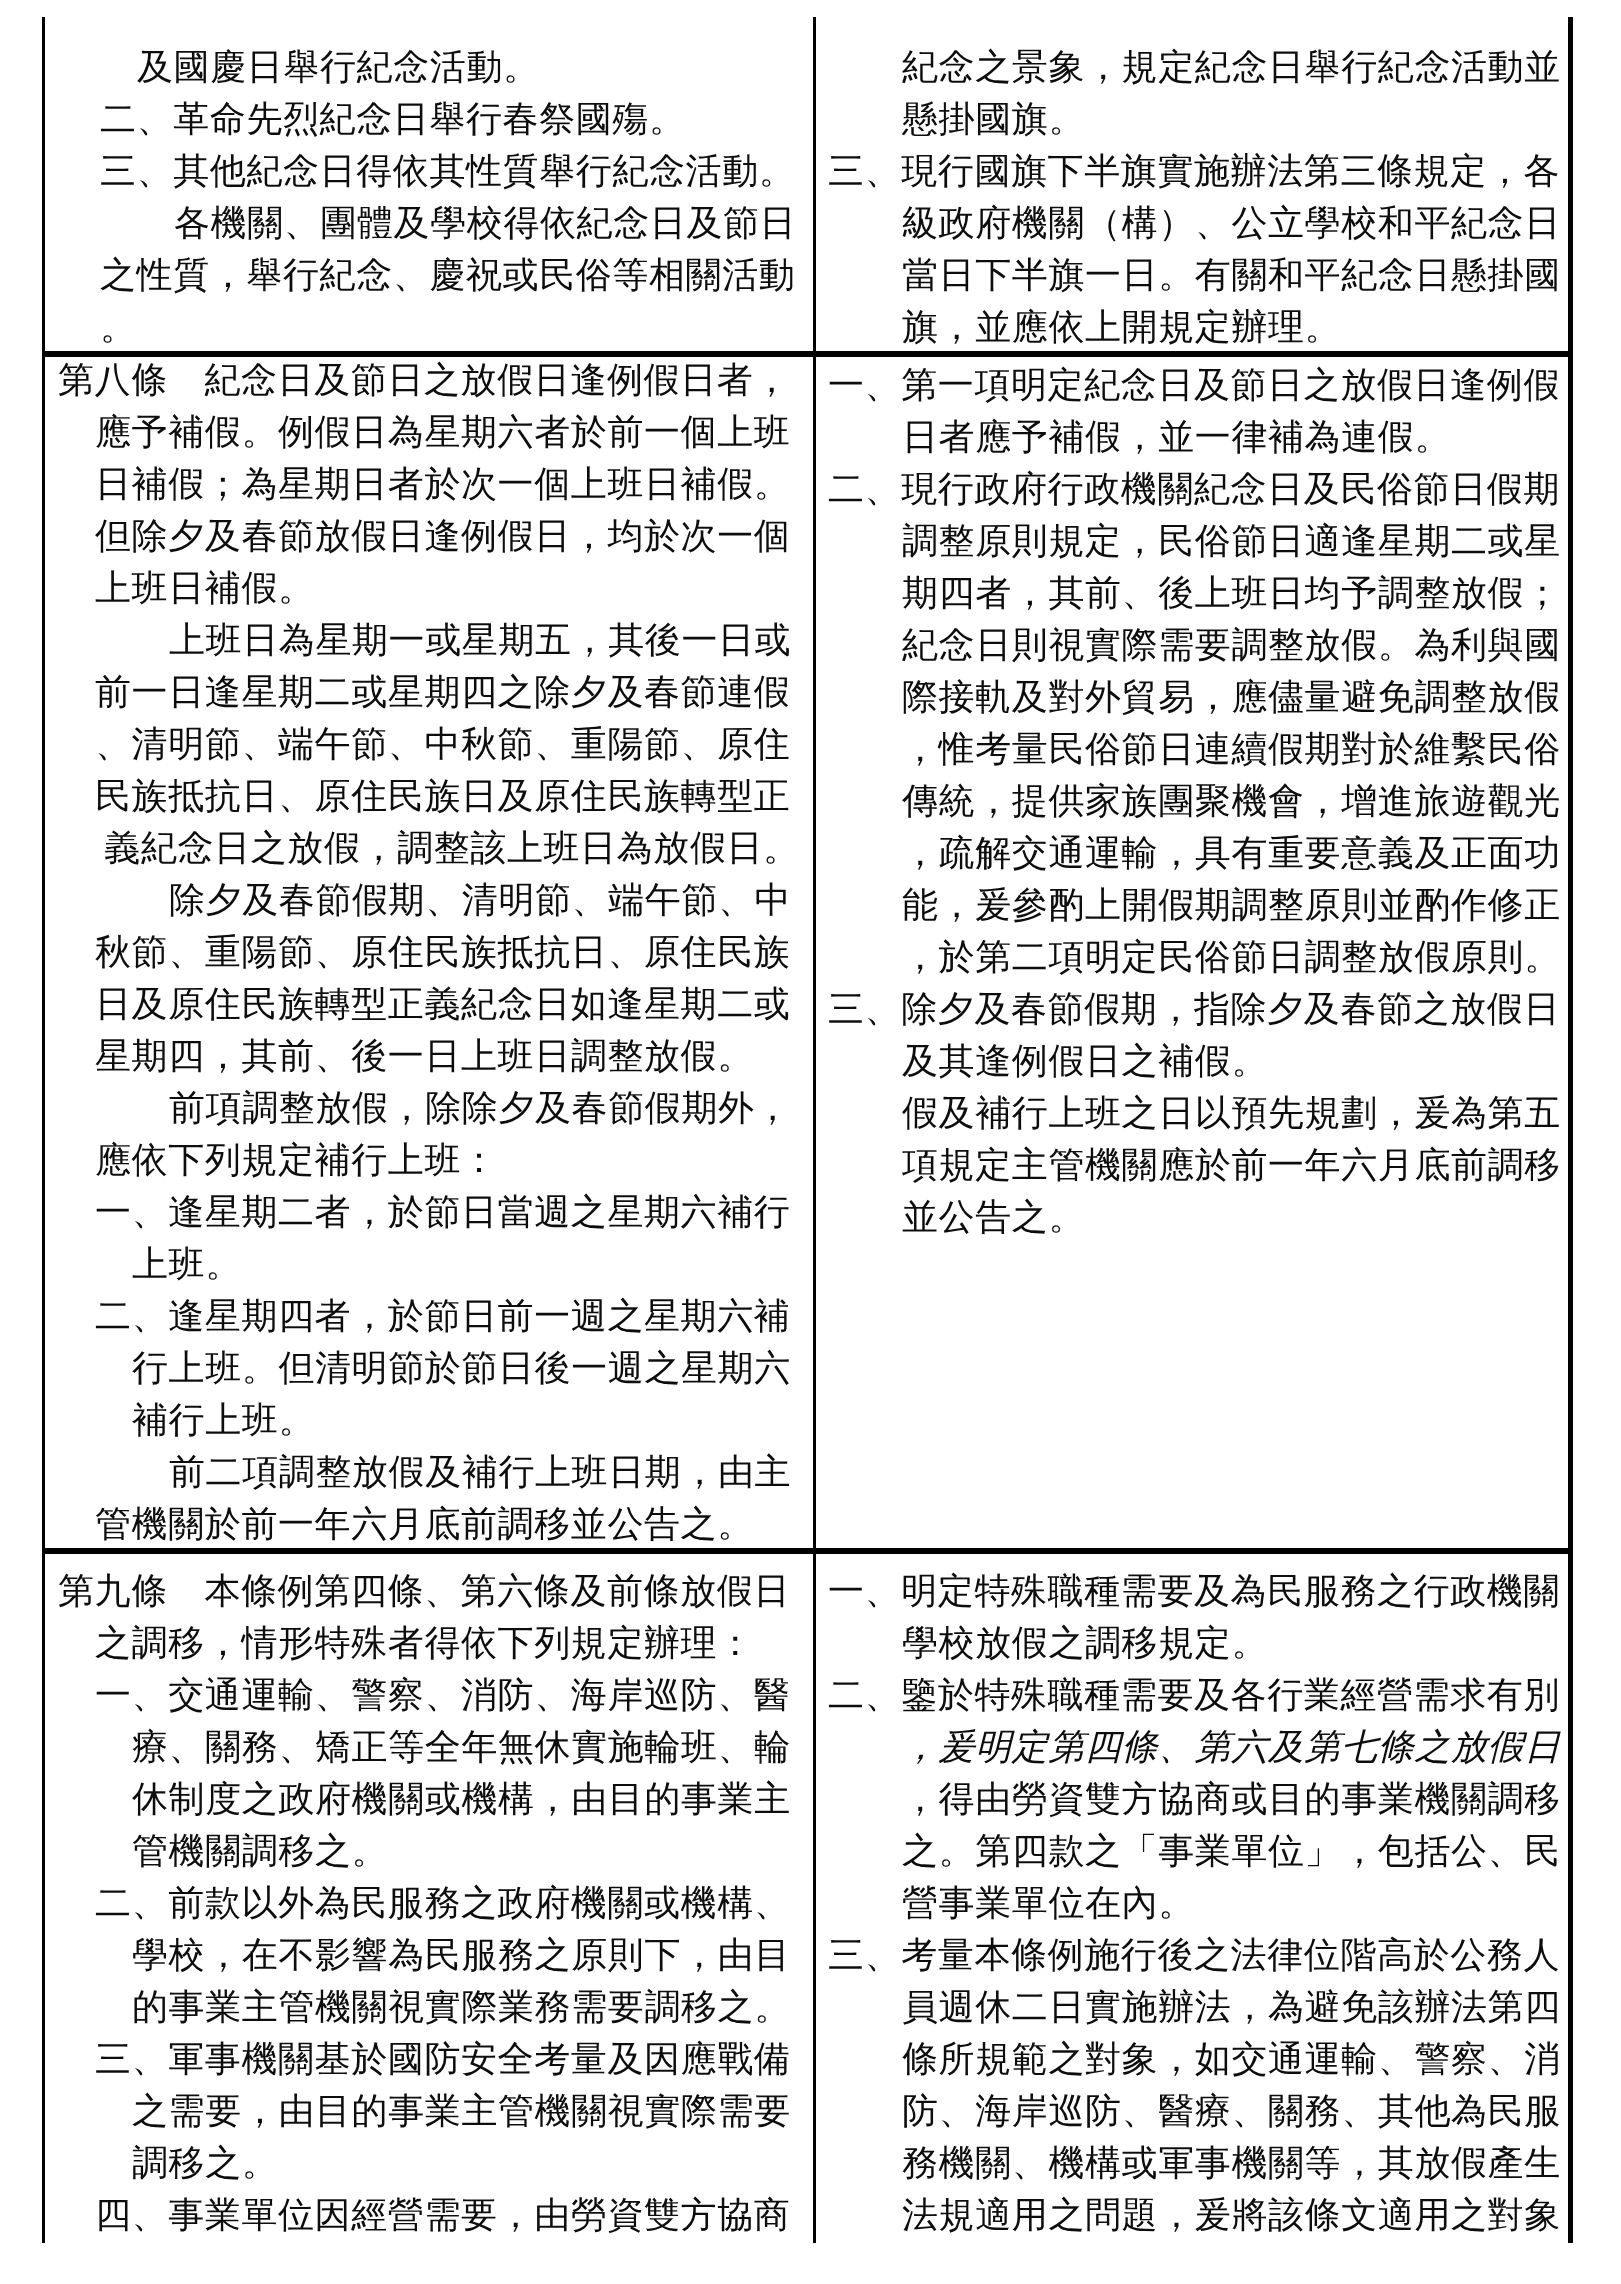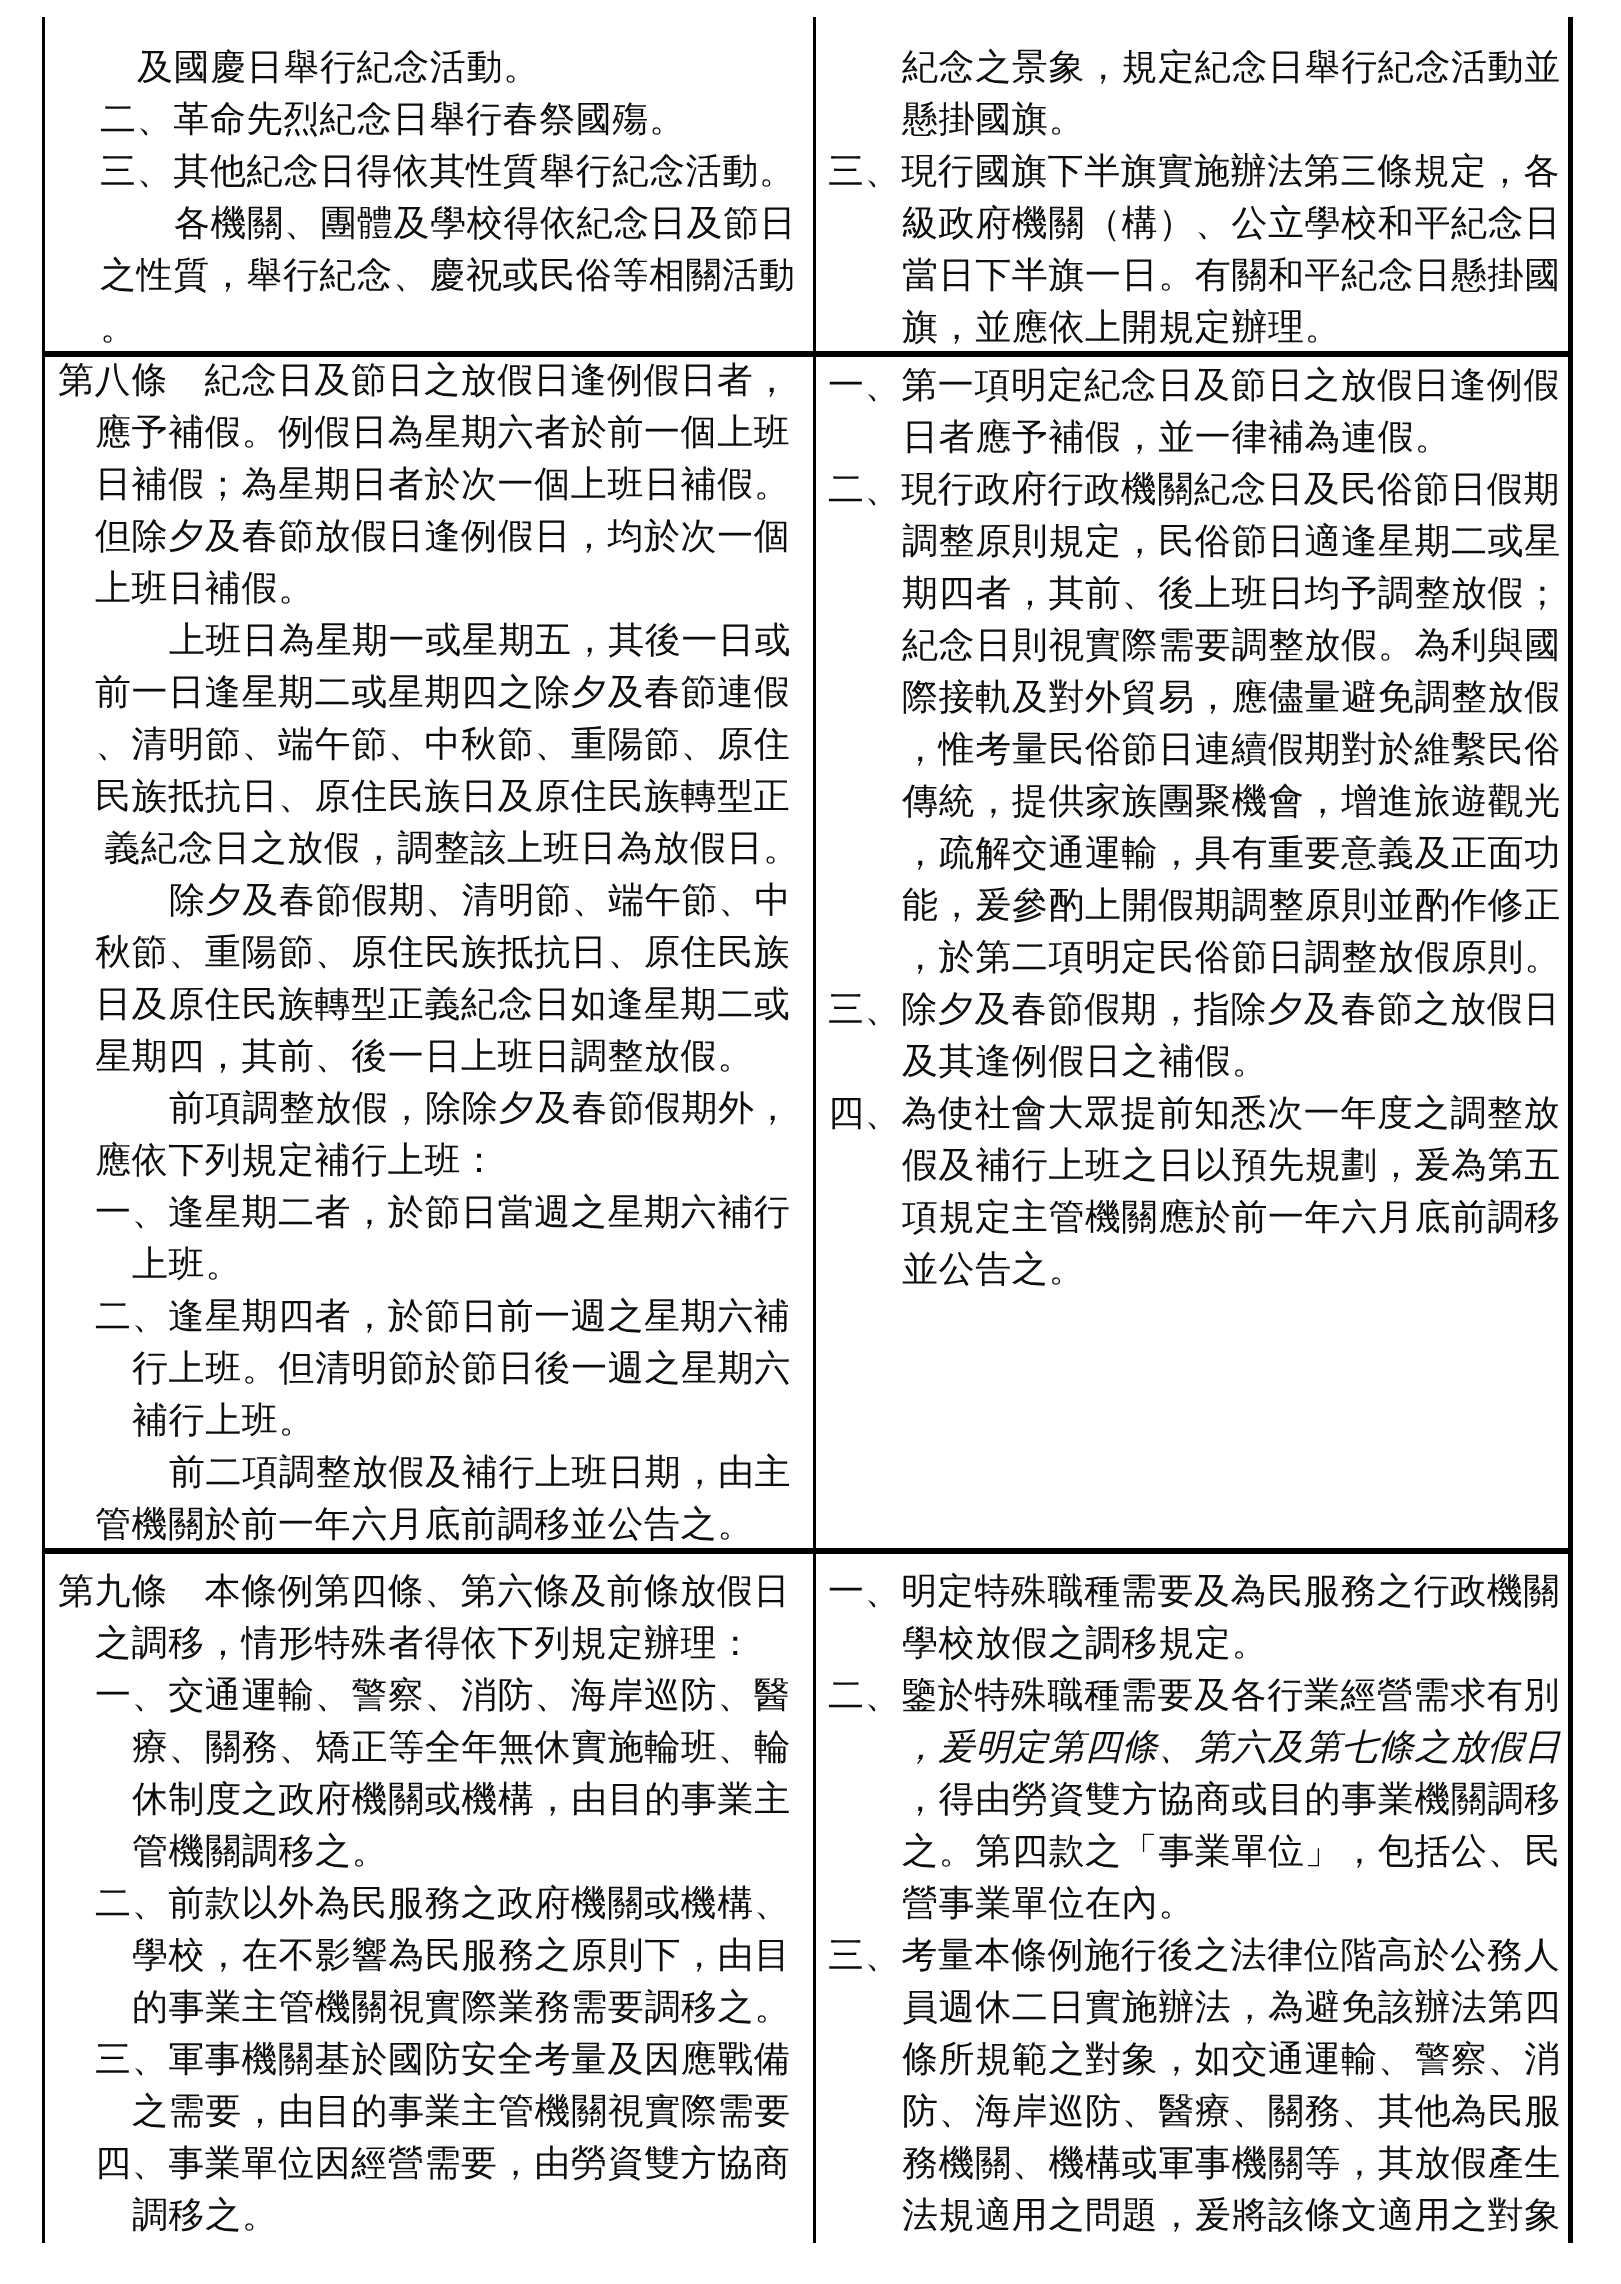--- a/index.html
+++ b/index.html
@@ -104,40 +104,39 @@
       <div class="tline" style="padding-left: 74px;">期四者，其前、後上班日均予調整放假；</div>
       <div class="tline" style="padding-left: 74px;">紀念日則視實際需要調整放假。為利與國</div>
       <div class="tline" style="padding-left: 74px;">際接軌及對外貿易，應儘量避免調整放假</div>
       <div class="tline" style="padding-left: 74px;">，惟考量民俗節日連續假期對於維繫民俗</div>
       <div class="tline" style="padding-left: 74px;">傳統，提供家族團聚機會，增進旅遊觀光</div>
       <div class="tline" style="padding-left: 74px;">，疏解交通運輸，具有重要意義及正面功</div>
       <div class="tline" style="padding-left: 74px;">能，爰參酌上開假期調整原則並酌作修正</div>
       <div class="tline" style="padding-left: 74px;">，於第二項明定民俗節日調整放假原則。</div>
       <div class="tline" style="padding-left: 0px;">三、除夕及春節假期，指除夕及春節之放假日</div>
       <div class="tline" style="padding-left: 74px;">及其逢例假日之補假。</div>
-      <div class="tline" style="padding-left: 0px;">四、為使社會大眾提前知悉次一年度之調整放</div>
       <div class="tline" style="padding-left: 74px;">假及補行上班之日以預先規劃，爰為第五</div>
       <div class="tline" style="padding-left: 74px;">項規定主管機關應於前一年六月底前調移</div>
       <div class="tline" style="padding-left: 74px;">並公告之。</div>
     </div>
 
   <div class="cell" style="left:58px;  top:1565px; width:751px; height:677px;">
       <div class="tline" style="padding-left: 0px;">第九條　本條例第四條、第六條及前條放假日</div>
       <div class="tline" style="padding-left: 37px;">之調移，情形特殊者得依下列規定辦理：</div>
       <div class="tline" style="padding-left: 37px;">一、交通運輸、警察、消防、海岸巡防、醫</div>
       <div class="tline" style="padding-left: 74px;">療、關務、矯正等全年無休實施輪班、輪</div>
       <div class="tline" style="padding-left: 74px;">休制度之政府機關或機構，由目的事業主</div>
       <div class="tline" style="padding-left: 74px;">管機關調移之。</div>
       <div class="tline" style="padding-left: 37px;">二、前款以外為民服務之政府機關或機構、</div>
       <div class="tline" style="padding-left: 74px;">學校，在不影響為民服務之原則下，由目</div>
       <div class="tline" style="padding-left: 74px;">的事業主管機關視實際業務需要調移之。</div>
       <div class="tline" style="padding-left: 37px;">三、軍事機關基於國防安全考量及因應戰備</div>
       <div class="tline" style="padding-left: 74px;">之需要，由目的事業主管機關視實際需要</div>
+      <div class="tline" style="padding-left: 74px;">調移之。</div>
       <div class="tline" style="padding-left: 37px;">四、事業單位因經營需要，由勞資雙方協商</div>
-      <div class="tline" style="padding-left: 74px;">調移之。</div>
     </div>
   <div class="cell" style="left:828px; top:1565px; width:738px; height:677px;">
       <div class="tline" style="padding-left: 0px;">一、明定特殊職種需要及為民服務之行政機關</div>
       <div class="tline" style="padding-left: 74px;">學校放假之調移規定。</div>
       <div class="tline" style="padding-left: 0px;">二、鑒於特殊職種需要及各行業經營需求有別</div>
       <div class="tline" style="padding-left: 74px; font-style: italic;">，爰明定第四條、第六及第七條之放假日</div>
       <div class="tline" style="padding-left: 74px;">，得由勞資雙方協商或目的事業機關調移</div>
       <div class="tline" style="padding-left: 74px;">之。第四款之「事業單位」，包括公、民</div>
       <div class="tline" style="padding-left: 74px;">營事業單位在內。</div>
       <div class="tline" style="padding-left: 0px;">三、考量本條例施行後之法律位階高於公務人</div>

